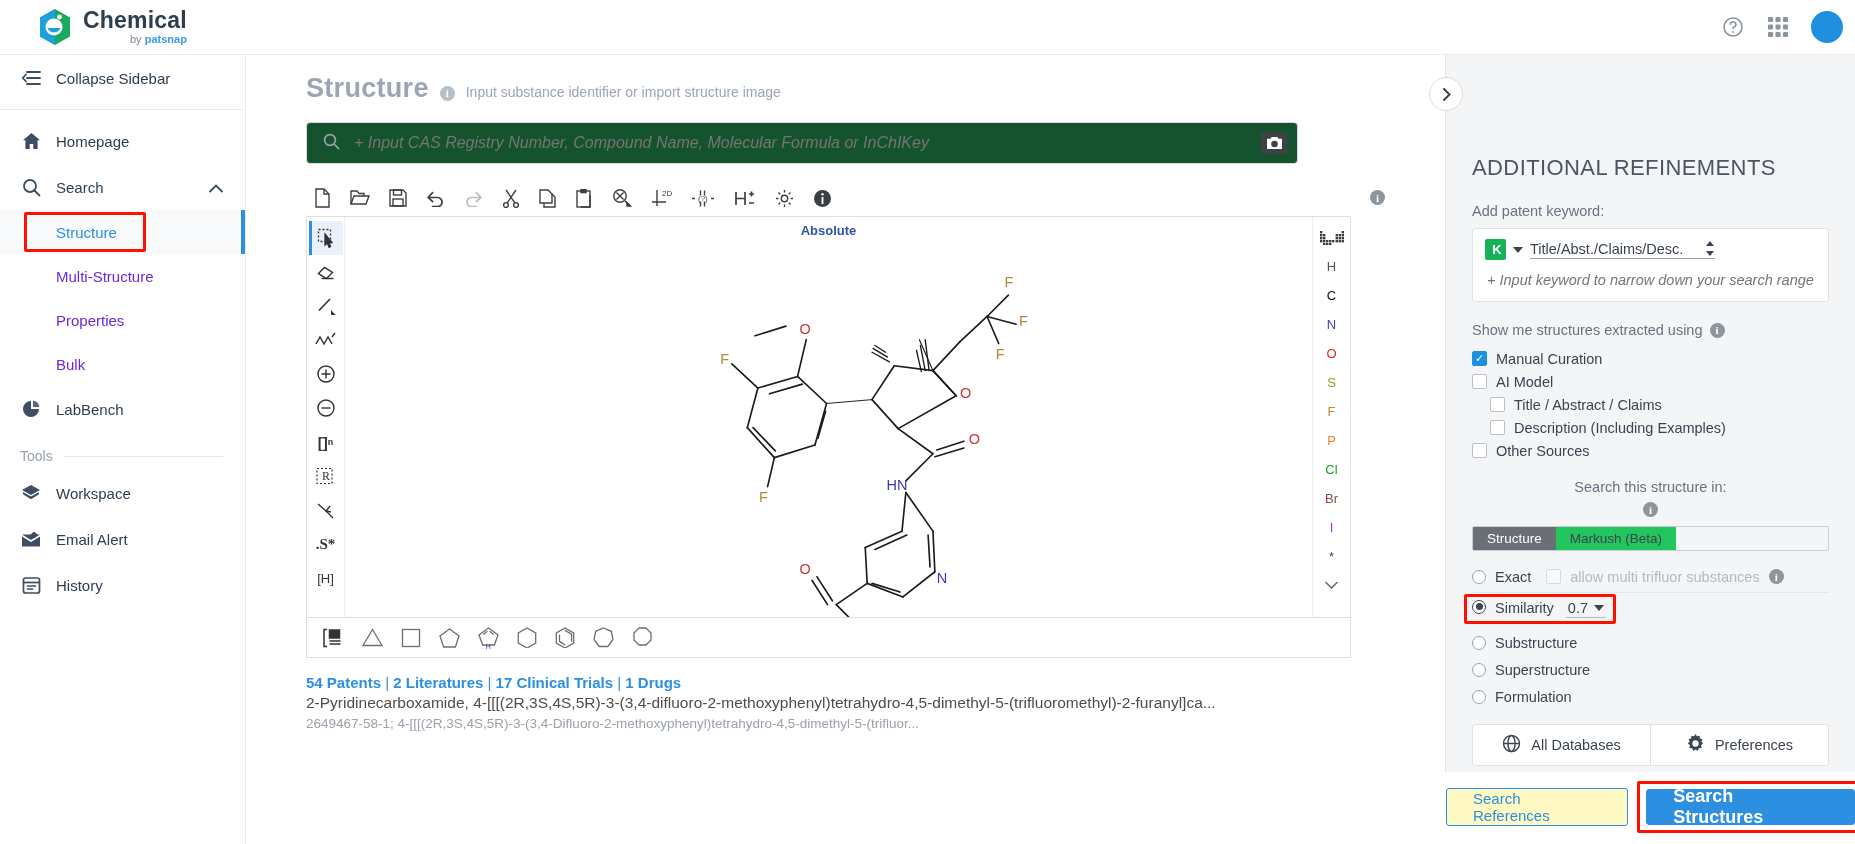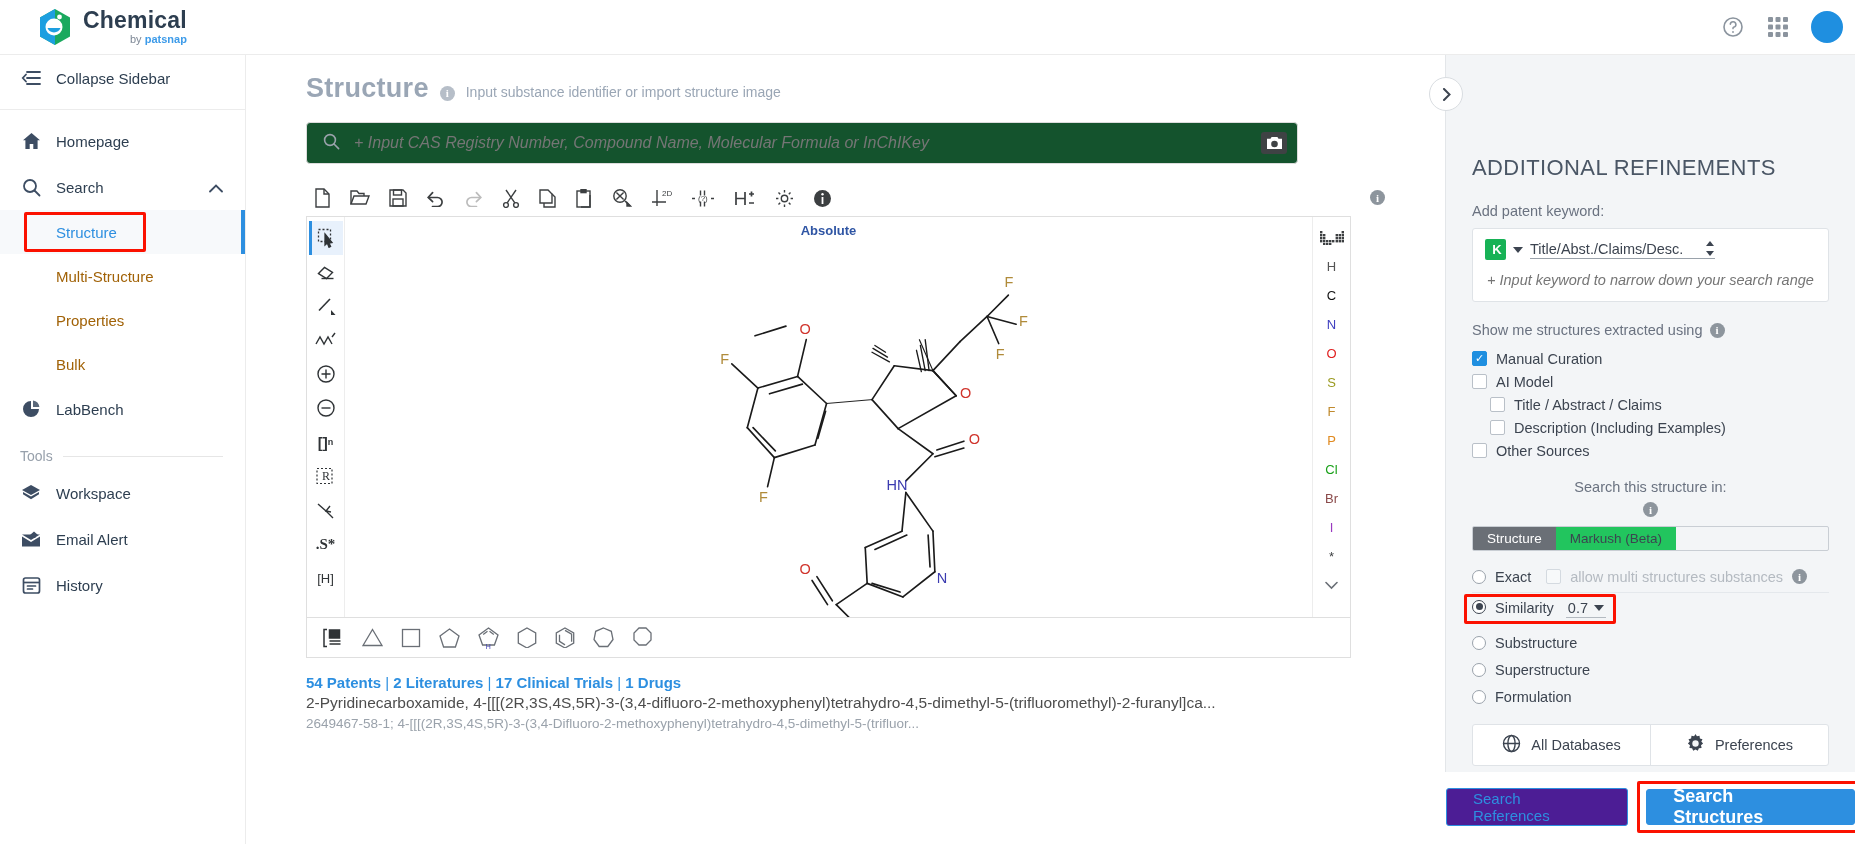--- a/index.html
+++ b/index.html
@@ -52,21 +52,21 @@
   }
   .side-row {
     display: flex; align-items: center; gap: 14px;
     height: 46px; padding: 0 0 0 20px; color: #2d3e50;
     cursor: pointer;
   }
   .side-icon { width: 22px; display: flex; justify-content: center; align-items: center; color: #3d4d63; }
   .side-sep { height: 1px; background: #ececec; margin: 8px 0; }
   .side-sub {
     padding-left: 56px; height: 44px; display: flex; align-items: center;
-    font-size: 15px; color: #a16207; cursor: pointer; position: relative;
+    font-size: 15px; color: #6d28d9; cursor: pointer; position: relative;
   }
   .side-sub.active { color: #2d8fe0; background: #f7f9fb; }
   .side-sub.active::after {
     content: ""; position: absolute; right: 0; top: 0; bottom: 0; width: 4px; background: #2d8fe0;
   }
   .hl-box {
     position: absolute; border: 3px solid #fb1100; border-radius: 2px;
     pointer-events: none; z-index: 30;
   }
   .tools-label {
@@ -242,21 +242,21 @@
     height: 40px; font-size: 14.5px; color: #3c4450; cursor: pointer;
   }
   .dual-btn > div + div { border-left: 1px solid #dfe3e7; }
 
   .rp-footer {
     margin: 0 -26px; padding: 16px 26px 18px 26px; background: #fff;
     display: flex; gap: 18px; align-items: center; justify-content: flex-end;
     position: absolute; left: 0; right: 0; bottom: 0;
   }
   .btn-outline {
-    border: 1px solid #2d8fe0; color: #2d8fe0; background: #4c1d95; border-radius: 3px;
+    border: 1px solid #2d8fe0; color: #2d8fe0; background: #fef9c3; border-radius: 3px;
     height: 38px; padding: 0 26px; font-size: 15px; display: flex; align-items: center;
     cursor: pointer;
   }
   .btn-primary {
     background: #2d8fe0; color: #fff; border: 1px solid #2d8fe0; border-radius: 3px;
     height: 20px; padding: 17px 26px; font-size: 18px; font-weight: bold;
     display: flex; align-items: center; cursor: pointer;
   }
 </style>
 </head>
@@ -841,21 +841,21 @@
       <div class="seg">
         <div class="on">Structure</div>
         <div>Markush (Beta)</div>
       </div>
 
       <div>
         <div class="radio-row">
           <span class="radio"></span>
           <span>Exact</span>
           <span class="cbox ghost" style="margin-left:6px;"></span>
-          <span class="muted">allow multi structures substances</span>
+          <span class="muted">allow multi trifluor substances</span>
           <span class="info-dot dark">i</span>
         </div>
 
         <div class="ghost-rule"></div>
 
         <div class="radio-row">
           <span class="hl-inline">
             <span class="hl-ring"></span>
             <span class="radio on"></span>
             <span style="margin-left:9px;">Similarity</span>

